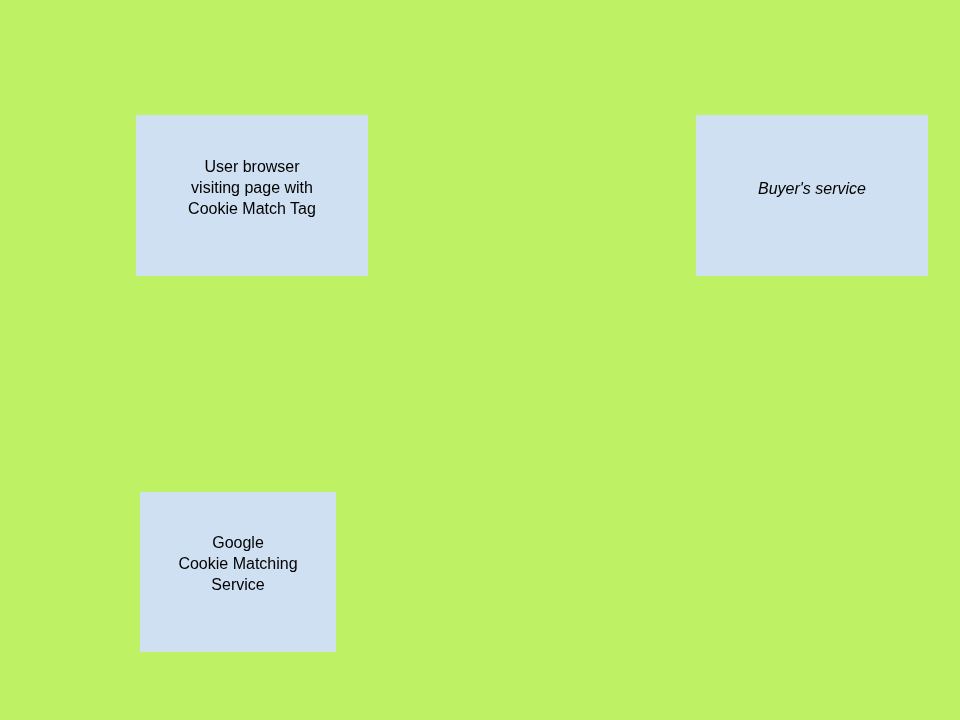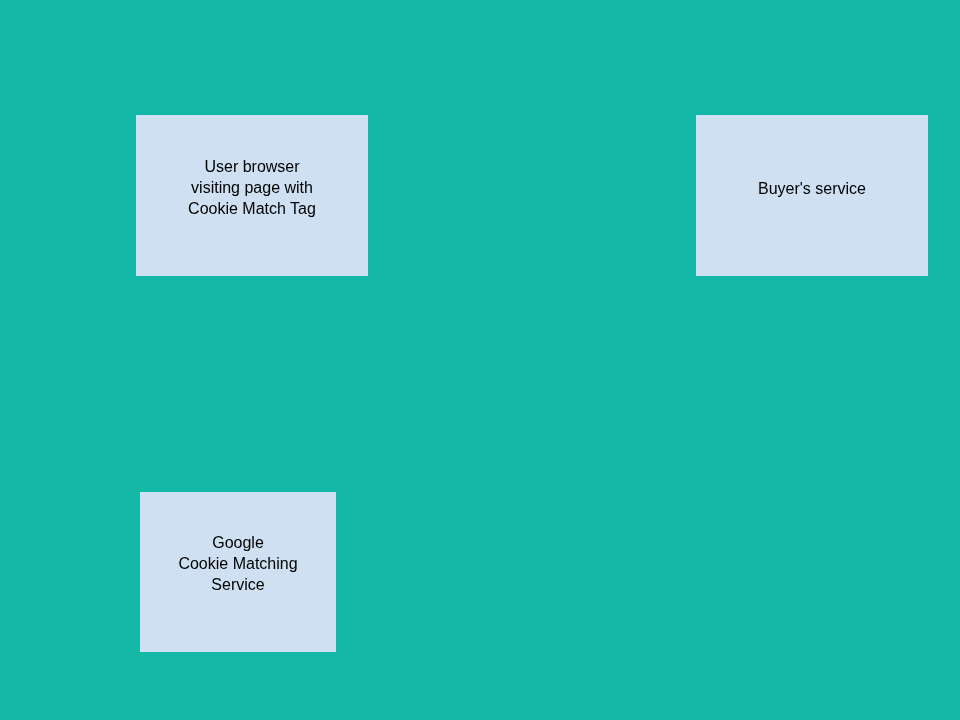--- a/index.html
+++ b/index.html
@@ -8,21 +8,21 @@
     padding: 0;
   }
   body {
     background: #000000;
     font-family: "Liberation Sans", sans-serif;
   }
   #canvas {
     position: relative;
     width: 960px;
     height: 720px;
-    background: #14b8a6;
+    background: #bef264;
     overflow: hidden;
   }
   .node {
     position: absolute;
     box-sizing: border-box;
     background: #cfe0f2;
     display: flex;
     align-items: center;
     justify-content: center;
     text-align: center;
@@ -47,20 +47,21 @@
     transform: translateY(-8px);
   }
   #node-buyers-service {
     left: 696px;
     top: 115px;
     width: 232px;
     height: 161px;
   }
   #node-buyers-service .node-label {
     transform: translateY(-7px);
+    font-style: italic;
   }
   #node-google-cookie-matching-service {
     left: 140px;
     top: 492px;
     width: 196px;
     height: 160px;
   }
   #node-google-cookie-matching-service .node-label {
     transform: translateY(-9px);
   }

